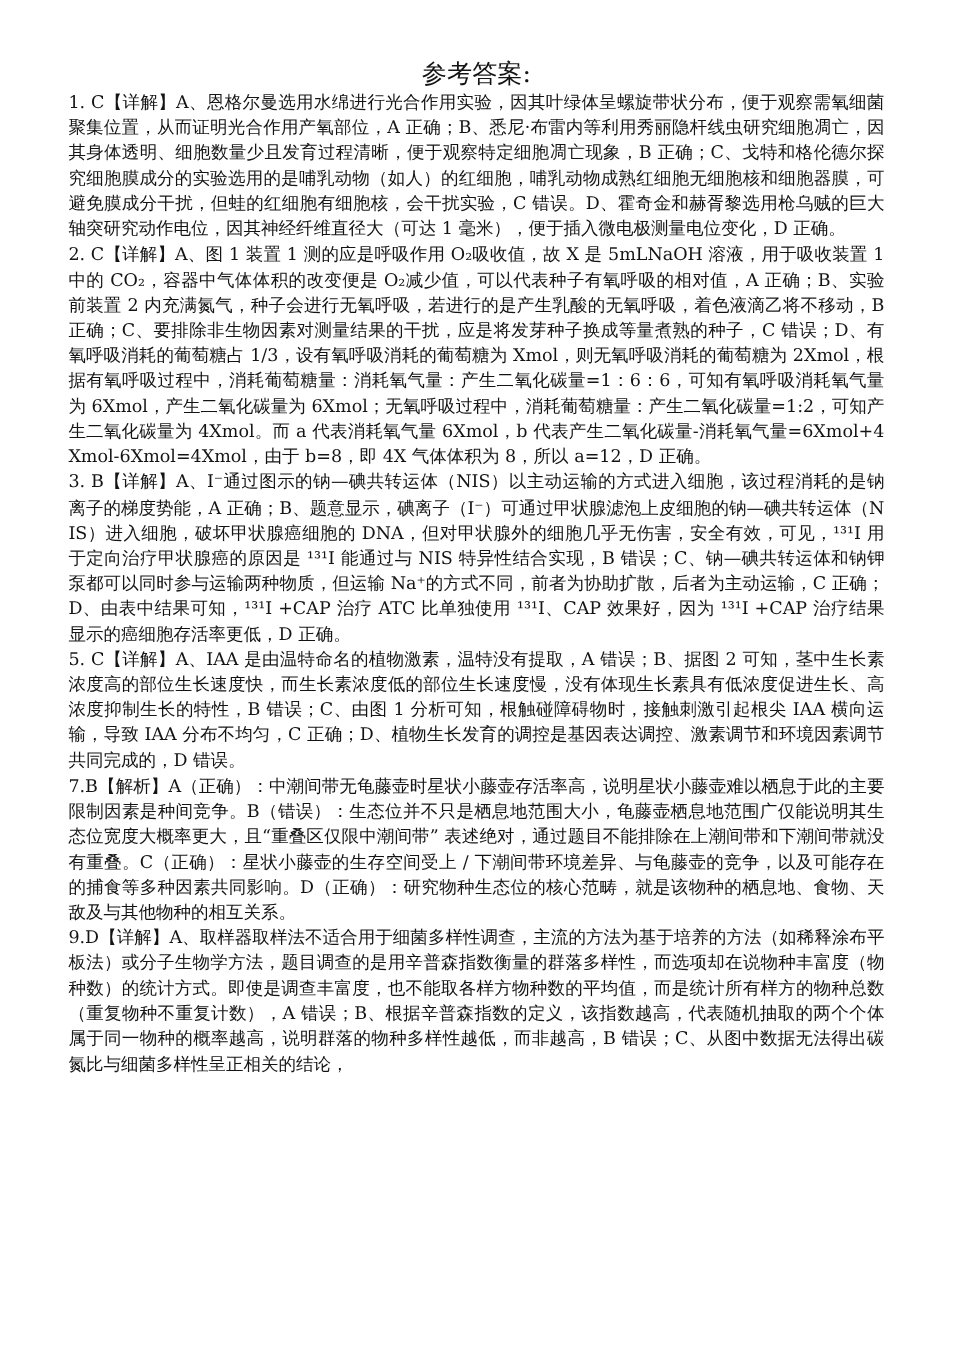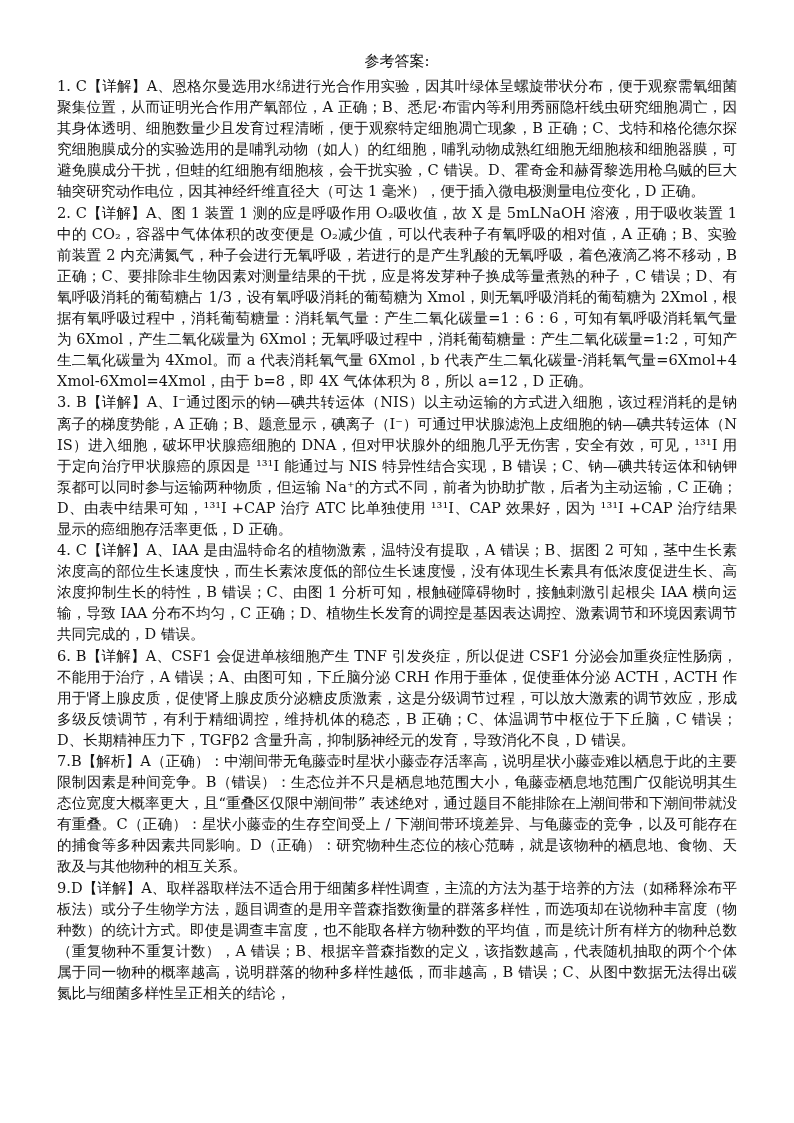--- a/index.html
+++ b/index.html
@@ -15,21 +15,21 @@
     color: #141414;
   }
   .page {
     box-sizing: border-box;
     width: 794px;
     height: 1123px;
     padding: 50px 57px 40px 57px;
     background: #ffffff;
   }
   .doc-title {
-    font-size: 15px;
+    font-size: 21px;
     font-weight: normal;
     text-align: center;
     margin: 0 0 3px 0;
     line-height: 22px;
   }
   .answer {
     font-size: 14.6px;
     line-height: 21.1px;
     margin: 0;
     text-align: justify;
@@ -38,17 +38,16 @@
   }
 </style>
 </head>
 <body>
 
 <div class="page">
   <h1 class="doc-title">参考答案:</h1>
   <p class="answer">1. C【详解】A、恩格尔曼选用水绵进行光合作用实验，因其叶绿体呈螺旋带状分布，便于观察需氧细菌聚集位置，从而证明光合作用产氧部位，A 正确；B、悉尼·布雷内等利用秀丽隐杆线虫研究细胞凋亡，因其身体透明、细胞数量少且发育过程清晰，便于观察特定细胞凋亡现象，B 正确；C、戈特和格伦德尔探究细胞膜成分的实验选用的是哺乳动物（如人）的红细胞，哺乳动物成熟红细胞无细胞核和细胞器膜，可避免膜成分干扰，但蛙的红细胞有细胞核，会干扰实验，C 错误。D、霍奇金和赫胥黎选用枪乌贼的巨大轴突研究动作电位，因其神经纤维直径大（可达 1 毫米），便于插入微电极测量电位变化，D 正确。</p>
   <p class="answer">2. C【详解】A、图 1 装置 1 测的应是呼吸作用 O₂吸收值，故 X 是 5mLNaOH 溶液，用于吸收装置 1 中的 CO₂，容器中气体体积的改变便是 O₂减少值，可以代表种子有氧呼吸的相对值，A 正确；B、实验前装置 2 内充满氮气，种子会进行无氧呼吸，若进行的是产生乳酸的无氧呼吸，着色液滴乙将不移动，B 正确；C、要排除非生物因素对测量结果的干扰，应是将发芽种子换成等量煮熟的种子，C 错误；D、有氧呼吸消耗的葡萄糖占 1/3，设有氧呼吸消耗的葡萄糖为 Xmol，则无氧呼吸消耗的葡萄糖为 2Xmol，根据有氧呼吸过程中，消耗葡萄糖量：消耗氧气量：产生二氧化碳量=1：6：6，可知有氧呼吸消耗氧气量为 6Xmol，产生二氧化碳量为 6Xmol；无氧呼吸过程中，消耗葡萄糖量：产生二氧化碳量=1:2，可知产生二氧化碳量为 4Xmol。而 a 代表消耗氧气量 6Xmol，b 代表产生二氧化碳量-消耗氧气量=6Xmol+4Xmol-6Xmol=4Xmol，由于 b=8，即 4X 气体体积为 8，所以 a=12，D 正确。</p>
   <p class="answer">3. B【详解】A、I⁻通过图示的钠—碘共转运体（NIS）以主动运输的方式进入细胞，该过程消耗的是钠离子的梯度势能，A 正确；B、题意显示，碘离子（I⁻）可通过甲状腺滤泡上皮细胞的钠—碘共转运体（NIS）进入细胞，破坏甲状腺癌细胞的 DNA，但对甲状腺外的细胞几乎无伤害，安全有效，可见，¹³¹I 用于定向治疗甲状腺癌的原因是 ¹³¹I 能通过与 NIS 特异性结合实现，B 错误；C、钠—碘共转运体和钠钾泵都可以同时参与运输两种物质，但运输 Na⁺的方式不同，前者为协助扩散，后者为主动运输，C 正确；D、由表中结果可知，¹³¹I +CAP 治疗 ATC 比单独使用 ¹³¹I、CAP 效果好，因为 ¹³¹I +CAP 治疗结果显示的癌细胞存活率更低，D 正确。</p>
-  <p class="answer">4. C【详解】A、IAA 是由温特命名的植物激素，温特没有提取，A 错误；B、据图 2 可知，茎中生长素浓度高的部位生长速度快，而生长素浓度低的部位生长速度慢，没有体现生长素具有低浓度促进生长、高浓度抑制生长的特性，B 错误；C、由图 1 分析可知，根触碰障碍物时，接触刺激引起根尖 IAA 横向运输，导致 IAA 分布不均匀，C 正确；D、植物生长发育的调控是基因表达调控、激素调节和环境因素调节共同完成的，D 错误。</p>
-  <p class="answer">6. B【详解】A、CSF1 会促进单核细胞产生 TNF 引发炎症，所以促进 CSF1 分泌会加重炎症性肠病，不能用于治疗，A 错误；A、由图可知，下丘脑分泌 CRH 作用于垂体，促使垂体分泌 ACTH，ACTH 作用于肾上腺皮质，促使肾上腺皮质分泌糖皮质激素，这是分级调节过程，可以放大激素的调节效应，形成多级反馈调节，有利于精细调控，维持机体的稳态，B 正确；C、体温调节中枢位于下丘脑，C 错误；D、长期精神压力下，TGFβ2 含量升高，抑制肠神经元的发育，导致消化不良，D 错误。</p>
+  <p class="answer">5. C【详解】A、IAA 是由温特命名的植物激素，温特没有提取，A 错误；B、据图 2 可知，茎中生长素浓度高的部位生长速度快，而生长素浓度低的部位生长速度慢，没有体现生长素具有低浓度促进生长、高浓度抑制生长的特性，B 错误；C、由图 1 分析可知，根触碰障碍物时，接触刺激引起根尖 IAA 横向运输，导致 IAA 分布不均匀，C 正确；D、植物生长发育的调控是基因表达调控、激素调节和环境因素调节共同完成的，D 错误。</p>
   <p class="answer">7.B【解析】A（正确）：中潮间带无龟藤壶时星状小藤壶存活率高，说明星状小藤壶难以栖息于此的主要限制因素是种间竞争。B（错误）：生态位并不只是栖息地范围大小，龟藤壶栖息地范围广仅能说明其生态位宽度大概率更大，且“重叠区仅限中潮间带” 表述绝对，通过题目不能排除在上潮间带和下潮间带就没有重叠。C（正确）：星状小藤壶的生存空间受上 / 下潮间带环境差异、与龟藤壶的竞争，以及可能存在的捕食等多种因素共同影响。D（正确）：研究物种生态位的核心范畴，就是该物种的栖息地、食物、天敌及与其他物种的相互关系。</p>
   <p class="answer">9.D【详解】A、取样器取样法不适合用于细菌多样性调查，主流的方法为基于培养的方法（如稀释涂布平板法）或分子生物学方法，题目调查的是用辛普森指数衡量的群落多样性，而选项却在说物种丰富度（物种数）的统计方式。即使是调查丰富度，也不能取各样方物种数的平均值，而是统计所有样方的物种总数（重复物种不重复计数），A 错误；B、根据辛普森指数的定义，该指数越高，代表随机抽取的两个个体属于同一物种的概率越高，说明群落的物种多样性越低，而非越高，B 错误；C、从图中数据无法得出碳氮比与细菌多样性呈正相关的结论，</p>
 </div>
 
 </body></html>

